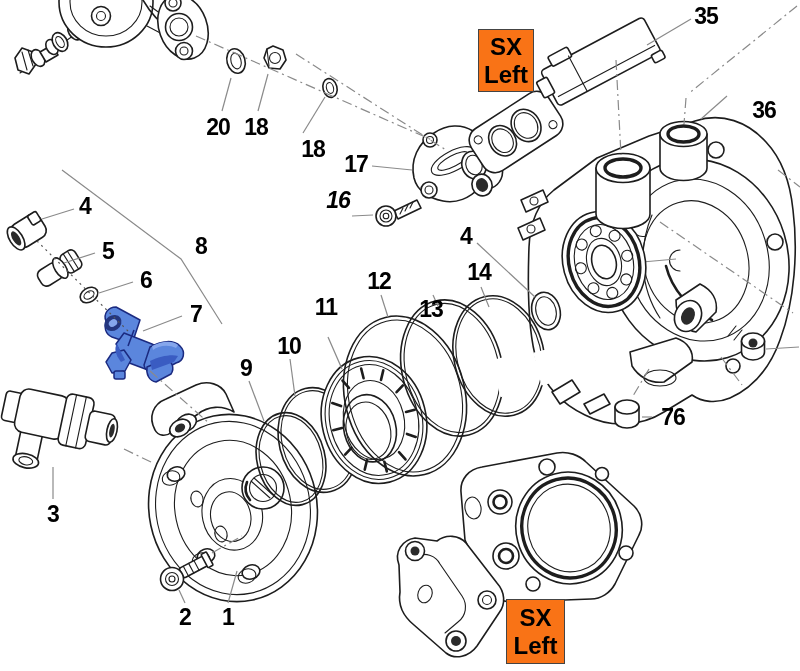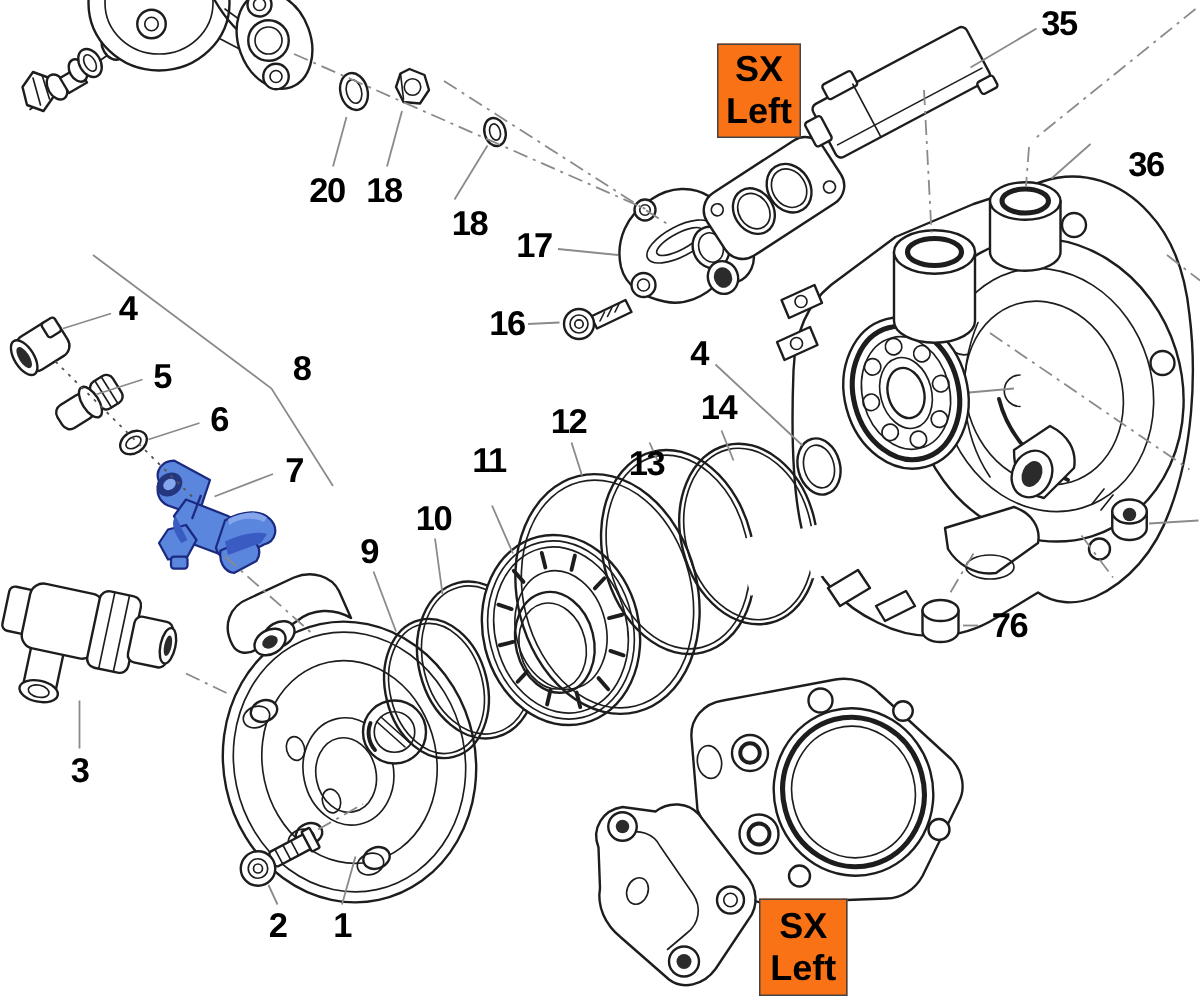--- a/index.html
+++ b/index.html
@@ -426,21 +426,21 @@
       <div class="part-label" style="left: 146px; top: 280px;">6</div>
       <div class="part-label" style="left: 196px; top: 314px;">7</div>
       <div class="part-label" style="left: 201px; top: 246px;">8</div>
       <div class="part-label" style="left: 246px; top: 368px;">9</div>
       <div class="part-label" style="left: 289px; top: 346px;">10</div>
       <div class="part-label" style="left: 326px; top: 307px;">11</div>
       <div class="part-label" style="left: 379px; top: 281px;">12</div>
       <div class="part-label" style="left: 431px; top: 281px; margin-top: 28px;">13</div>
       <div class="part-label" style="left: 479px; top: 272px;">14</div>
       <div class="part-label" style="left: 466px; top: 236px;">4</div>
-      <div class="part-label" style="left: 338px; top: 216px;">16</div>
+      <div class="part-label" style="left: 338px; top: 200px; font-style: italic;">16</div>
       <div class="part-label" style="left: 356px; top: 164px;">17</div>
       <div class="part-label" style="left: 313px; top: 149px;">18</div>
       <div class="part-label" style="left: 256px; top: 127px;">18</div>
       <div class="part-label" style="left: 218px; top: 127px;">20</div>
       <div class="part-label" style="left: 706px; top: 16px;">35</div>
       <div class="part-label" style="left: 764px; top: 78px; margin-top: 32px;">36</div>
       <div class="part-label" style="left: 673px; top: 417px;">76</div>
     </div>
 
   <div class="sx-box" style="left:478px;top:29px;width:54px;height:61px;">

